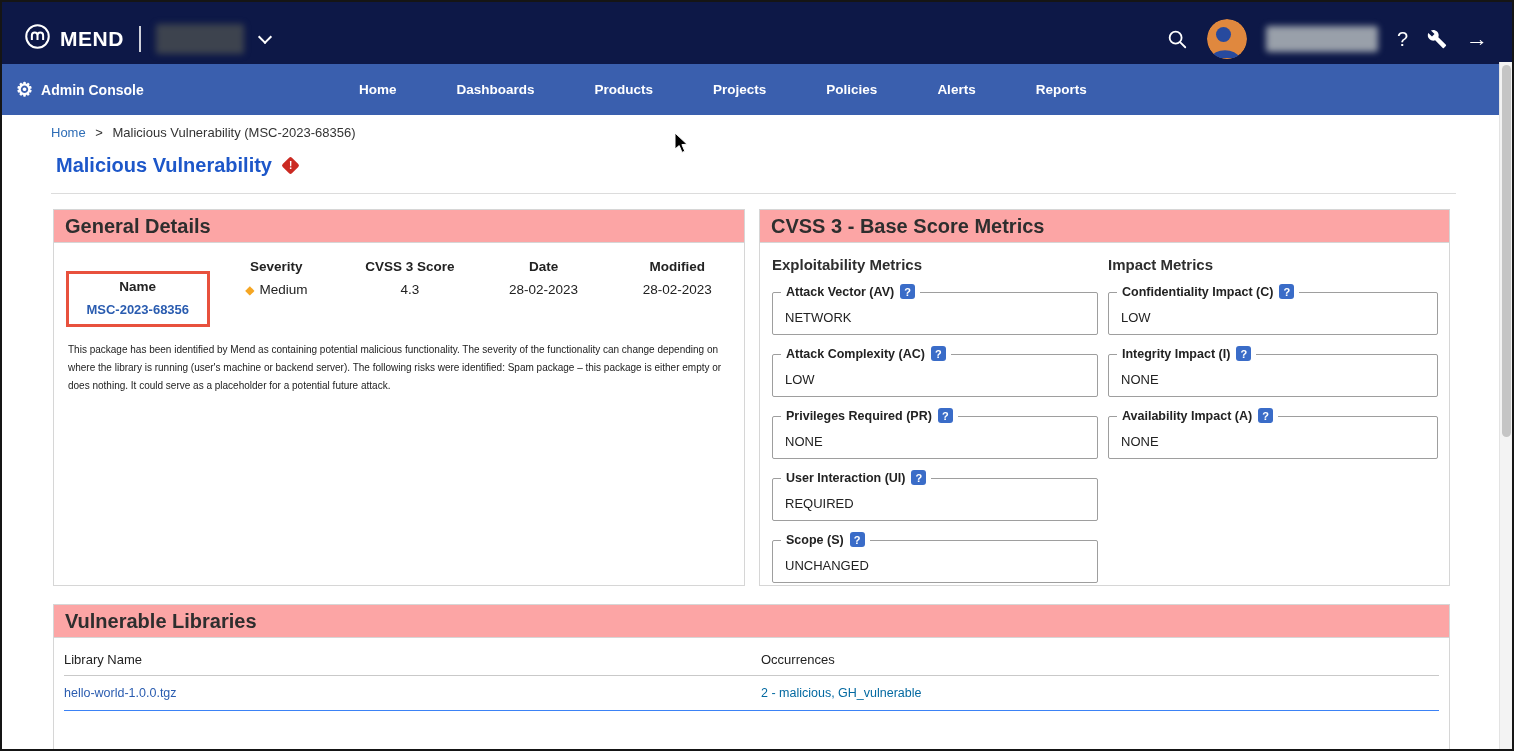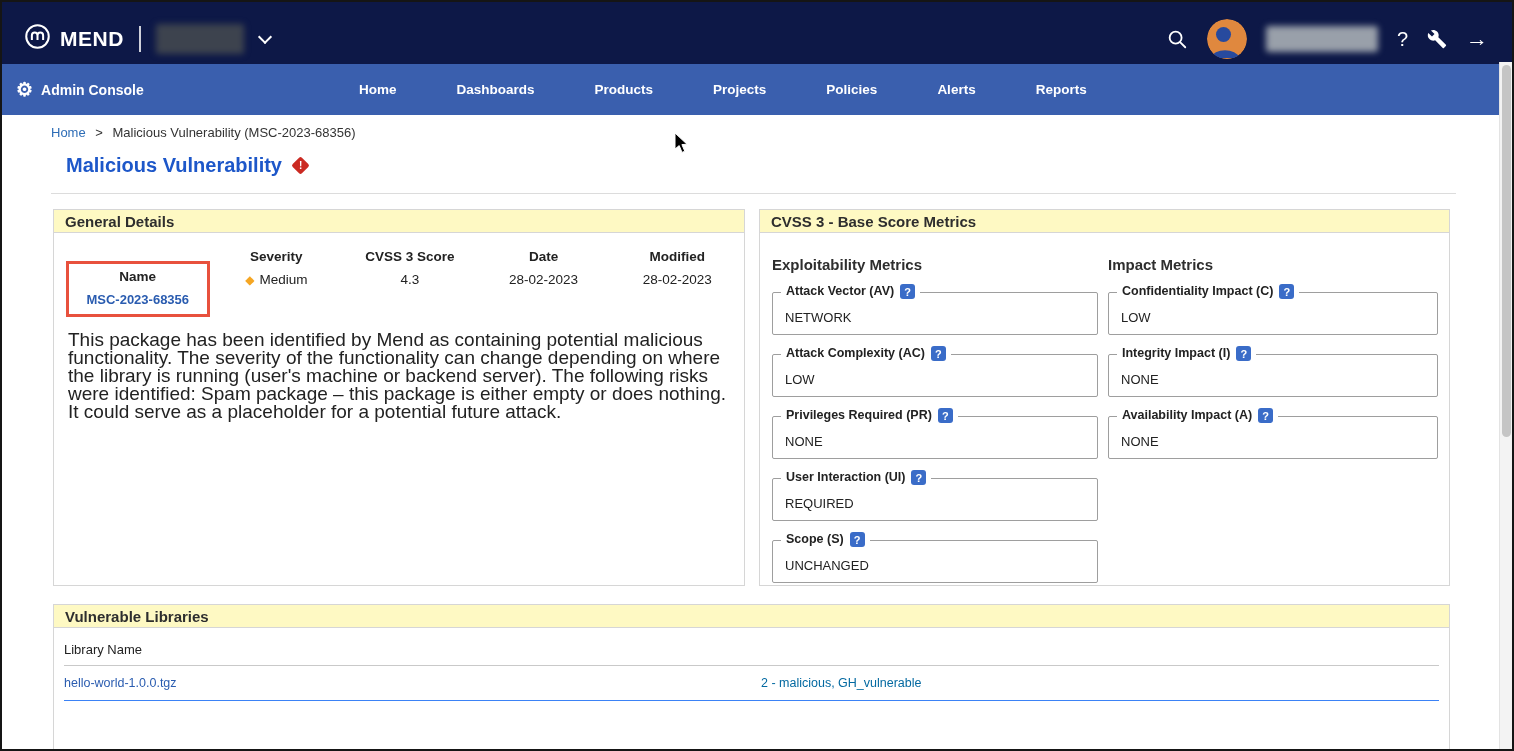--- a/index.html
+++ b/index.html
@@ -24,49 +24,49 @@
   .navbar { position:absolute; top:62px; left:0; right:0; height:51px; background:#3a5fae; color:#fff; }
   .admin-console { position:absolute; left:14px; top:0; height:100%; display:flex; align-items:center; gap:8px; font-weight:bold; font-size:14px; cursor:pointer; }
   .gear-glyph { font-size:19px; line-height:1; }
   .nav-items { position:absolute; left:327px; top:0; height:100%; display:flex; align-items:center; }
   .nav-item { padding:0 30px; font-weight:bold; font-size:13.5px; cursor:pointer; white-space:nowrap; }
 
   
   .breadcrumb { position:absolute; left:49px; top:123px; font-size:13px; color:#333; }
   .bc-home { color:#2e6db6; cursor:pointer; }
   .bc-sep { margin:0 6px; color:#333; }
-  .page-title { position:absolute; left:64px; top:152px; display:flex; align-items:center; gap:12px; color:#1d57c9; font-size:20px; font-weight:bold; }
+  .page-title { position:absolute; left:54px; top:152px; display:flex; align-items:center; gap:12px; color:#1d57c9; font-size:20px; font-weight:bold; }
   .warn-diamond { width:13px; height:13px; background:#cb2a22; border-radius:2px; transform:rotate(45deg); display:flex; align-items:center; justify-content:center; }
   .warn-diamond span { transform:rotate(-45deg); color:#fff; font-size:10px; font-weight:bold; }
   .rule { position:absolute; left:49px; right:56px; top:191px; border-top:1px solid #dcdcdc; }
 
   
   .panel { position:absolute; border:1px solid #d6d6d6; background:#fff; }
-  .panel-hd { height:23px; background:#fef9c3; border-bottom:1px solid #d6d6d6; display:flex; align-items:center; padding:0 11px; font-weight:bold; font-size:15px; color:#2e2e2e; }
+  .panel-hd { height:33px; background:#fca5a5; border-bottom:1px solid #d6d6d6; display:flex; align-items:center; padding:0 11px; font-weight:bold; font-size:20px; color:#2e2e2e; }
   #general-panel { left:51px; top:207px; width:692px; height:377px; }
   #cvss-panel { left:757px; top:207px; width:691px; height:377px; }
   #vuln-panel { left:51px; top:602px; width:1397px; height:147px; }
 
   
   .gd-cols { display:flex; padding:8px 0 0 12px; align-items:flex-start; }
   .gd-col { width:138px; text-align:center; padding-top:8px; }
   .gd-col.first { width:148px; border:3px solid #e8513d; border-radius:0; padding:5px 0 7px; margin-top:20px; }
   .gd-label { font-weight:bold; font-size:13.5px; color:#222; margin-bottom:8px; }
   .gd-value { font-size:13.5px; color:#222; }
   .name-link { color:#2a5cb0; font-weight:bold; font-size:13px; cursor:pointer; }
   .sev-diamond { color:#f5a623; font-size:12px; margin-right:5px; }
-  .gd-desc { padding:14px 14px 0; font-size:19px; line-height:18px; color:#222; }
+  .gd-desc { padding:14px 14px 0; font-size:10px; line-height:18px; color:#222; }
 
   
   .metrics-col { position:absolute; top:46px; }
   #expl-col { left:12px; width:326px; }
   #impact-col { left:348px; width:330px; }
   .metrics-title { font-weight:bold; font-size:15px; color:#2e2e2e; }
   .fieldbox { position:relative; border:1px solid #9e9e9e; border-radius:2px; height:43px; margin-top:19px; display:flex; align-items:center; padding:8px 12px 0; font-size:13px; color:#222; }
-  .legend { position:absolute; top:-9px; left:8px; background:#fff; padding:0 5px; display:flex; align-items:flex-start; gap:6px; font-weight:bold; font-size:12.5px; color:#222; }
+  .legend { position:absolute; top:-9px; left:8px; background:#fff; padding:0 5px; display:flex; align-items:center; gap:6px; font-weight:bold; font-size:12.5px; color:#222; }
   .qbadge { width:15px; height:15px; background:#3a6cc8; color:#fff; border-radius:3px; font-size:11px; font-weight:bold; display:flex; align-items:center; justify-content:center; cursor:pointer; }
 
   
   .vl-wrap { padding:6px 10px 0; }
   .vl-header { display:grid; grid-template-columns:697px 1fr; font-size:13px; color:#222; padding:8px 0; border-bottom:1px solid #c9c9c9; }
   .vl-row { display:grid; grid-template-columns:697px 1fr; font-size:12.5px; padding:10px 0; border-bottom:1px solid #3b82f6; align-items:center; }
   .lib-link { color:#2a5cb0; cursor:pointer; }
   .occ-val { color:#0369a1; }
 
   
@@ -251,20 +251,21 @@
         <span>NONE</span>
       </div>
     </div>
   </div>
 
   <div class="panel" id="vuln-panel">
     <div class="panel-hd">Vulnerable Libraries</div>
     <div class="vl-wrap">
       <div class="vl-header">
         <div>Library Name</div>
+        <div>Occurrences</div>
       </div>
       <div class="vl-row">
         <div><span class="lib-link">hello-world-1.0.0.tgz</span></div>
         <div class="occ-val">2 - malicious, GH_vulnerable</div>
       </div>
     </div>
   </div>
 
   <div class="scroll-track">
     <div class="scroll-thumb"></div>

